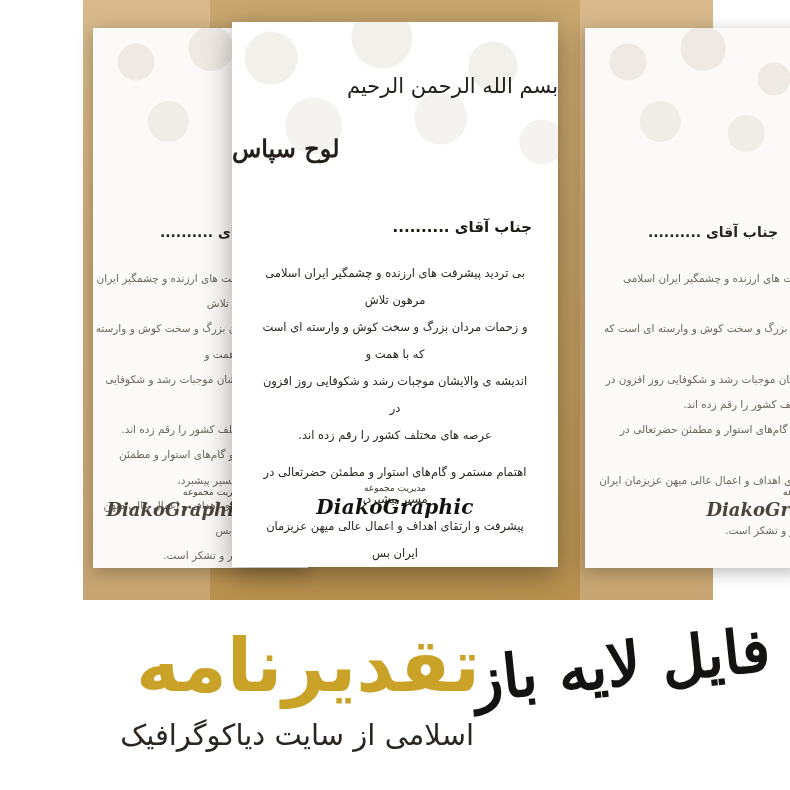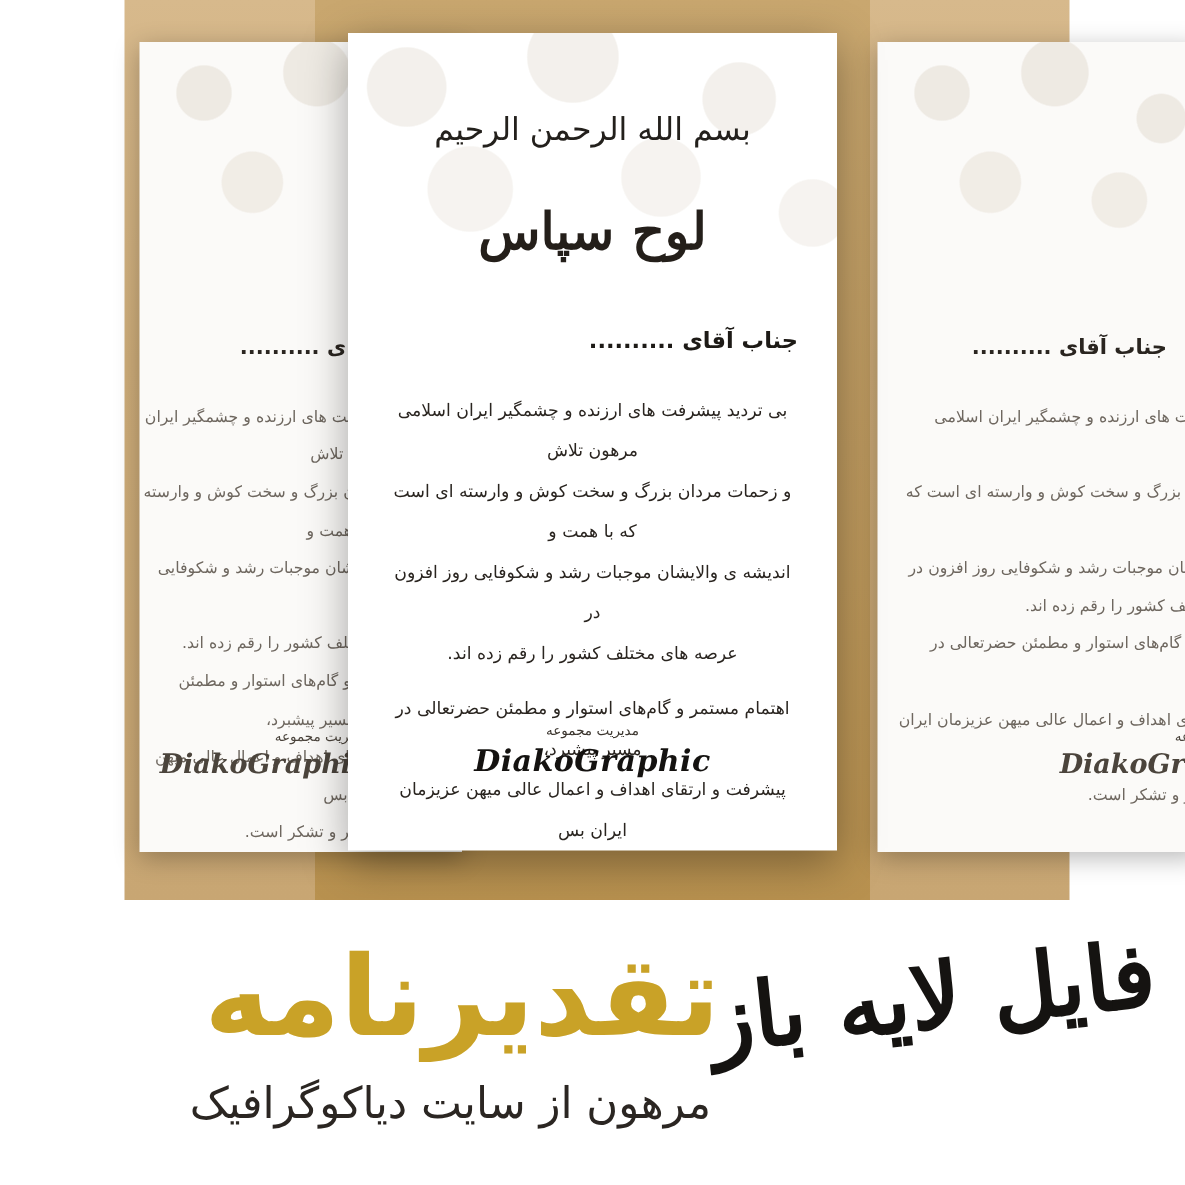--- a/index.html
+++ b/index.html
@@ -102,34 +102,34 @@
       radial-gradient(circle at 46% 8%, #e9e4dc 0 30px, transparent 31px),
       radial-gradient(circle at 80% 22%, #e9e4dc 0 24px, transparent 25px),
       radial-gradient(circle at 25% 52%, #eeeae3 0 28px, transparent 29px),
       radial-gradient(circle at 64% 48%, #eeeae3 0 26px, transparent 27px),
       radial-gradient(circle at 95% 60%, #eeeae3 0 22px, transparent 23px);
   }
   .bismillah {
     position: absolute;
     left: 0; right: 0;
     top: 52px;
-    text-align: center;
+    text-align: right;
     font-family: "DejaVu Sans", sans-serif;
     font-size: 21px;
     color: #23201c;
     direction: rtl;
     letter-spacing: -1px;
   }
   .title-lohe {
     position: absolute;
     left: 0; right: 0;
     top: 112px;
-    text-align: center;
+    text-align: left;
     font-family: "DejaVu Serif", serif;
-    font-size: 34px;
+    font-size: 24px;
     color: #241f1a;
     direction: rtl;
     font-weight: 700;
   }
   .addressee {
     position: absolute;
     right: 26px;
     top: 196px;
     direction: rtl;
     text-align: right;
@@ -339,16 +339,16 @@
         <div class="sig-brand">DiakoGraphic</div>
       </div>
     </div>
   </div>
 
   <div class="caption">
     <div class="headline-row">
       <div class="headline-gold">تقدیرنامه</div>
       <div class="headline-black">فایل لایه باز</div>
     </div>
-    <div class="subline">مرهون از سایت دیاکوگرافیک</div>
+    <div class="subline">اسلامی از سایت دیاکوگرافیک</div>
   </div>
 
 </div>
 
 </body></html>

